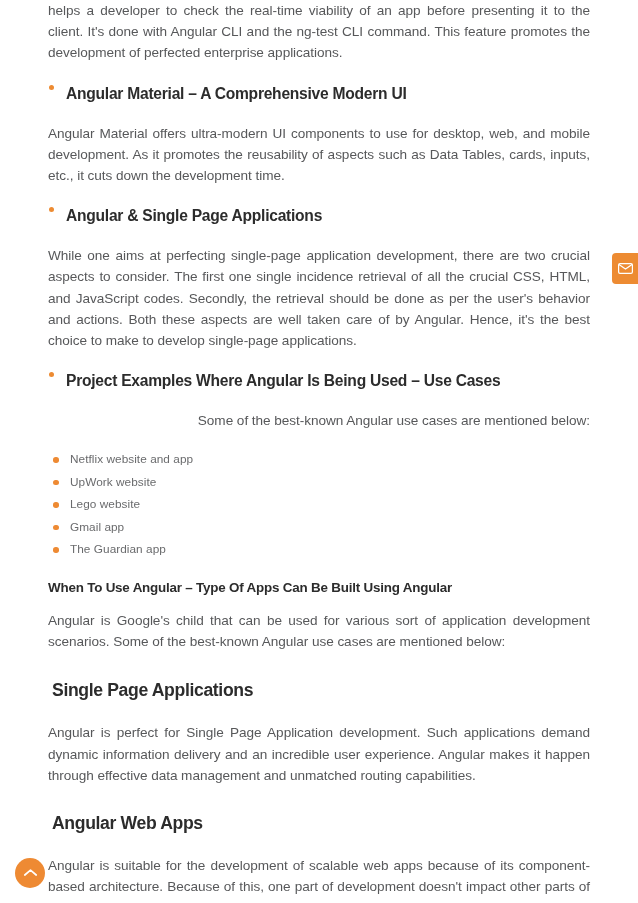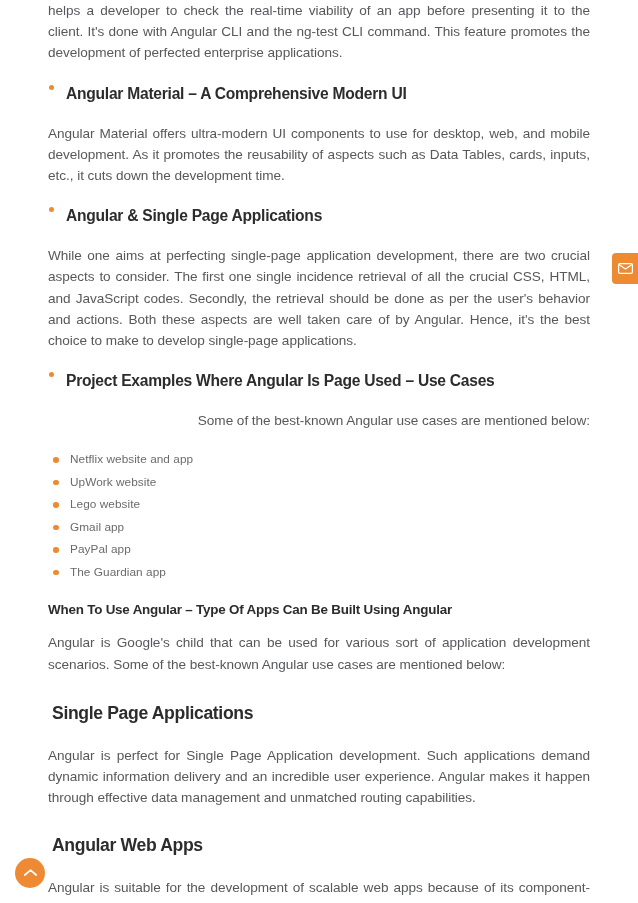--- a/index.html
+++ b/index.html
@@ -161,35 +161,34 @@
     <span class="dot"></span><span>Angular &amp; Single Page Applications</span>
   </div>
 
   <div class="gap-para"></div>
 
   <p class="para">While one aims at perfecting single-page application development, there are two crucial aspects to consider. The first one single incidence retrieval of all the crucial CSS, HTML, and JavaScript codes. Secondly, the retrieval should be done as per the user's behavior and actions. Both these aspects are well taken care of by Angular. Hence, it's the best choice to make to develop single-page applications.</p>
 
   <div class="gap-para"></div>
 
   <div class="bullet-heading">
-    <span class="dot"></span><span>Project Examples Where Angular Is Page Used – Use Cases</span>
+    <span class="dot"></span><span>Project Examples Where Angular Is Being Used – Use Cases</span>
   </div>
 
   <div class="gap-para"></div>
 
   <p class="para last-left">Some of the best-known Angular use cases are mentioned below:</p>
 
   <div class="gap-small"></div>
 
   <ul class="use-list">
     <li><span class="dot"></span><span>Netflix website and app</span></li>
     <li><span class="dot"></span><span>UpWork website</span></li>
     <li><span class="dot"></span><span>Lego website</span></li>
     <li><span class="dot"></span><span>Gmail app</span></li>
-    <li><span class="dot"></span><span>PayPal app</span></li>
     <li><span class="dot"></span><span>The Guardian app</span></li>
   </ul>
 
   <div class="gap-small"></div>
 
   <p class="sub-bold">When To Use Angular – Type Of Apps Can Be Built Using Angular</p>
 
   <div class="gap-small"></div>
 
   <p class="para">Angular is Google's child that can be used for various sort of application development scenarios. Some of the best-known Angular use cases are mentioned below:</p>

